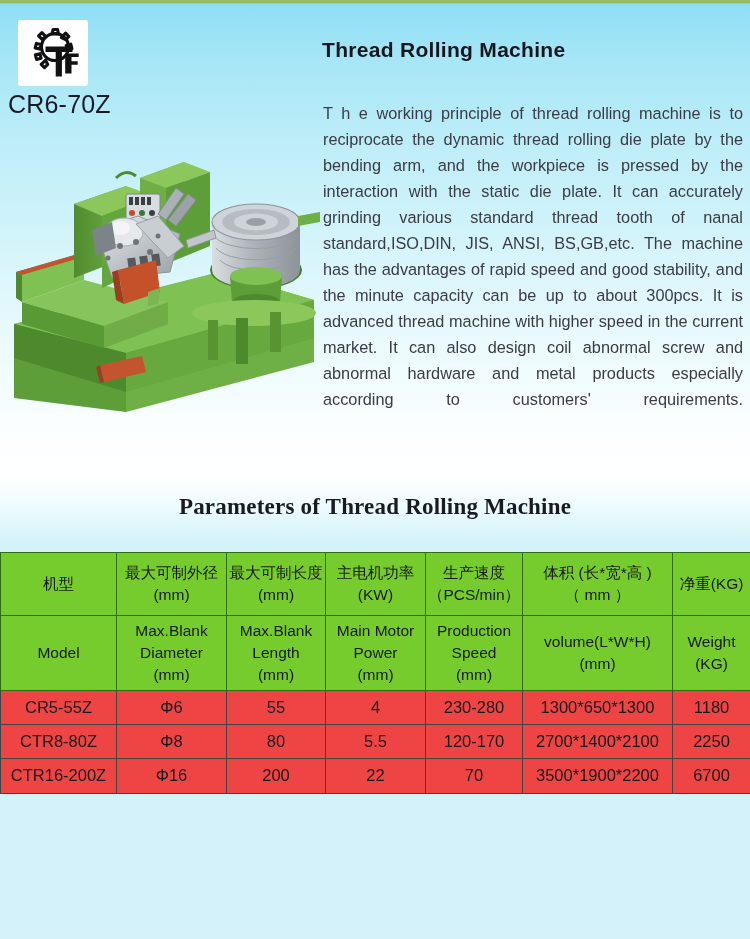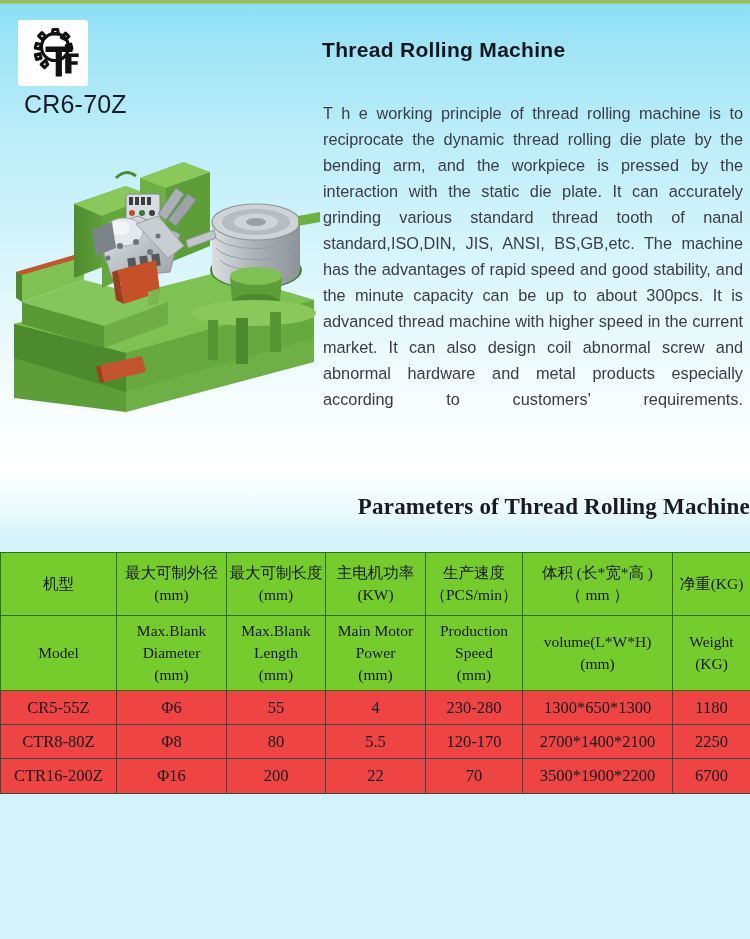--- a/index.html
+++ b/index.html
@@ -53,21 +53,21 @@
     border-radius: 3px;
     display: flex;
     align-items: center;
     justify-content: center;
     z-index: 10;
   }
   .logo-box svg { display: block; }
 
   .model-code {
     position: absolute;
-    left: 24px; top: 90px;
+    left: 8px; top: 90px;
     font-size: 25px;
     color: #1b1b28;
     letter-spacing: 0.2px;
     font-family: "Liberation Sans", "DejaVu Sans", sans-serif;
     z-index: 10;
     white-space: nowrap;
   }
 
   .main-title {
     position: absolute;
@@ -105,42 +105,42 @@
     width: 312px; height: 300px;
     z-index: 5;
   }
   .machine svg { display: block; }
 
   
   .section-heading {
     position: absolute;
     left: 0; top: 494px;
     width: 750px;
-    text-align: right;
+    text-align: center;
     font-size: 23px;
     color: #1a1a22;
     font-family: "Liberation Serif", "DejaVu Serif", serif;
     font-weight: 700;
     letter-spacing: 0.2px;
     z-index: 10;
   }
 
   
   .spec-table-wrap {
     position: absolute;
     left: 0; top: 552px;
     width: 750px;
     z-index: 10;
   }
   table.spec {
     width: 750px;
     border-collapse: collapse;
     table-layout: fixed;
     background: #ffffff;
-    font-family: Liberation Serif, serif;
+    font-family: Liberation Sans, sans-serif;
     border-radius: 23px;
   }
   table.spec th,
   table.spec td {
     border: 1.2px solid #3f3f3f;
     text-align: center;
     vertical-align: middle;
     padding: 0;
     color: #18181c;
   }

